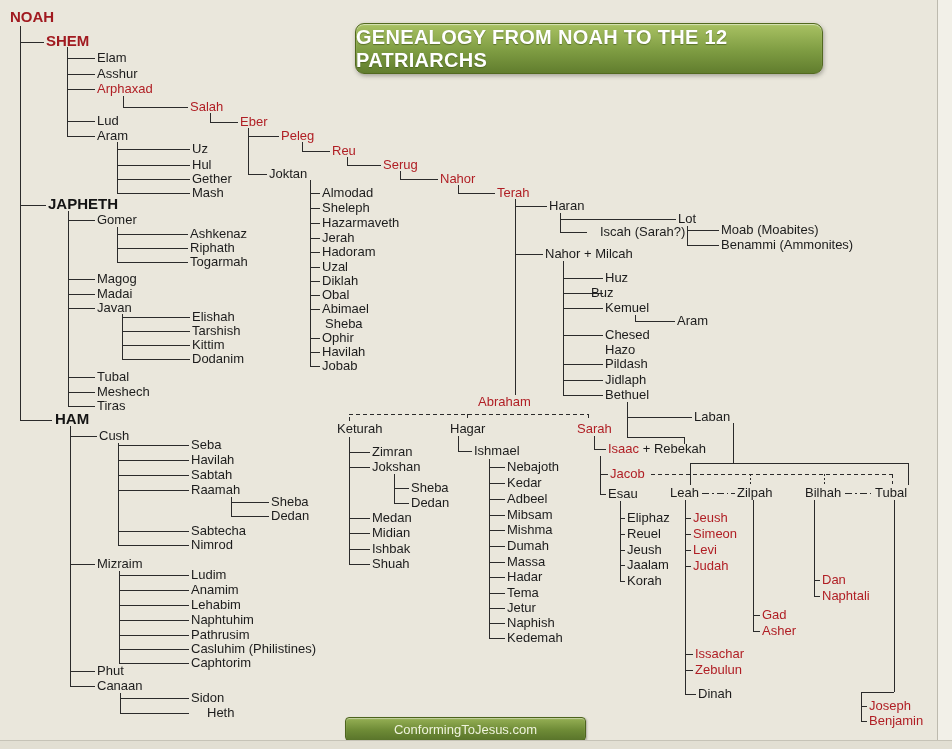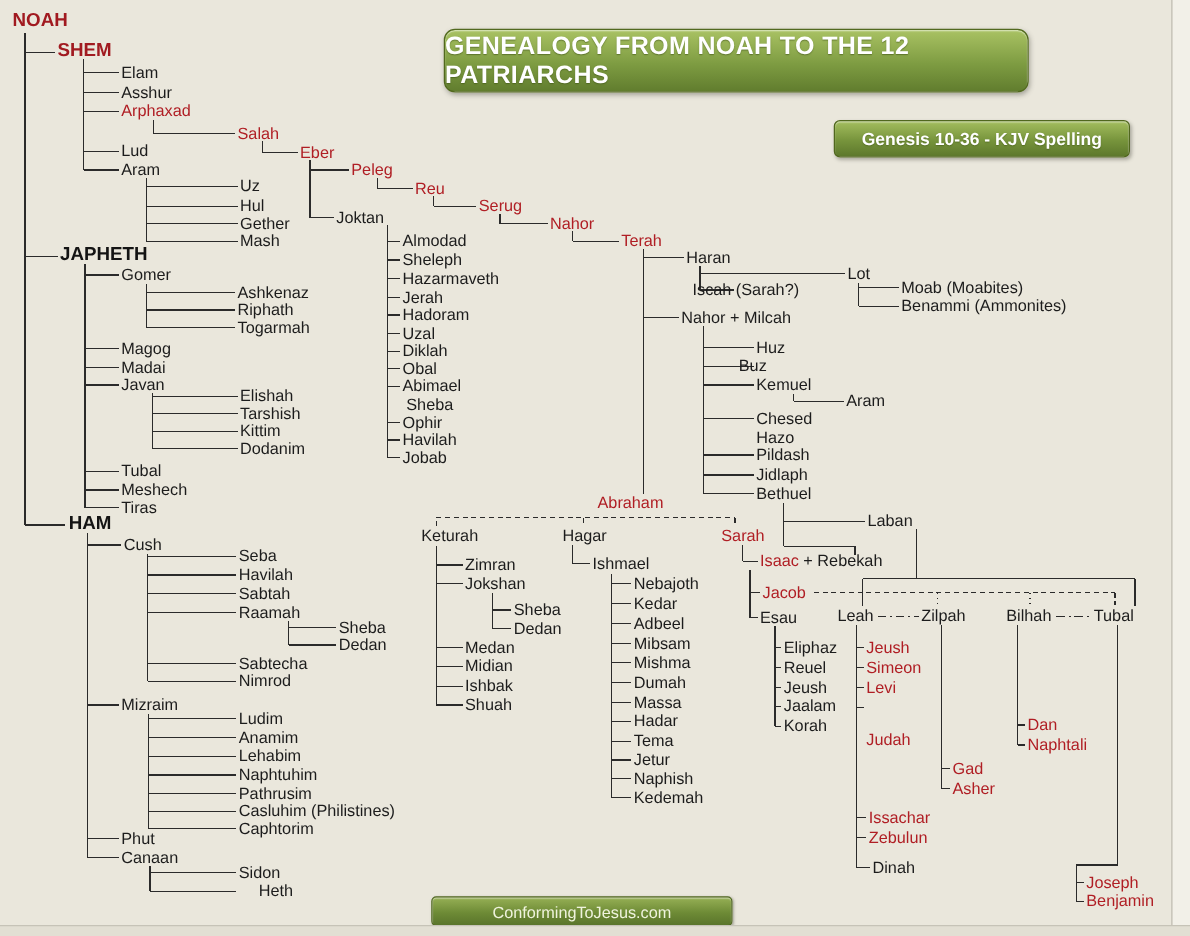--- a/index.html
+++ b/index.html
@@ -238,21 +238,21 @@
       <div class="n" style="left: 322px; top: 186px;">Almodad</div>
       <div class="n r" style="left: 497px; top: 186px;">Terah</div>
       <div class="n bb" style="left: 48px; top: 196px;">JAPHETH</div>
       <div class="n" style="left: 322px; top: 201px;">Sheleph</div>
       <div class="n" style="left: 549px; top: 199px;">Haran</div>
       <div class="n" style="left: 97px; top: 213px;">Gomer</div>
       <div class="n" style="left: 322px; top: 216px;">Hazarmaveth</div>
       <div class="n" style="left: 678px; top: 212px;">Lot</div>
       <div class="n" style="left: 190px; top: 227px;">Ashkenaz</div>
       <div class="n" style="left: 322px; top: 231px;">Jerah</div>
-      <div class="n" style="left: 554px; top: 225px;">Iscah (Sarah?)</div>
+      <div class="n" style="left: 600px; top: 225px;">Iscah (Sarah?)</div>
       <div class="n" style="left: 721px; top: 223px;">Moab (Moabites)</div>
       <div class="n" style="left: 190px; top: 241px;">Riphath</div>
       <div class="n" style="left: 322px; top: 245px;">Hadoram</div>
       <div class="n" style="left: 721px; top: 238px;">Benammi (Ammonites)</div>
       <div class="n" style="left: 190px; top: 255px;">Togarmah</div>
       <div class="n" style="left: 322px; top: 260px;">Uzal</div>
       <div class="n" style="left: 545px; top: 247px;">Nahor + Milcah</div>
       <div class="n" style="left: 97px; top: 272px;">Magog</div>
       <div class="n" style="left: 322px; top: 274px;">Diklah</div>
       <div class="n" style="left: 605px; top: 271px;">Huz</div>
@@ -318,21 +318,21 @@
       <div class="n r" style="left: 693px; top: 527px;">Simeon</div>
       <div class="n" style="left: 191px; top: 538px;">Nimrod</div>
       <div class="n" style="left: 507px; top: 539px;">Dumah</div>
       <div class="n" style="left: 372px; top: 542px;">Ishbak</div>
       <div class="n" style="left: 627px; top: 543px;">Jeush</div>
       <div class="n r" style="left: 693px; top: 543px;">Levi</div>
       <div class="n" style="left: 97px; top: 557px;">Mizraim</div>
       <div class="n" style="left: 507px; top: 555px;">Massa</div>
       <div class="n" style="left: 372px; top: 557px;">Shuah</div>
       <div class="n" style="left: 627px; top: 558px;">Jaalam</div>
-      <div class="n r" style="left: 693px; top: 585px; text-align: right;">Judah</div>
+      <div class="n r" style="left: 693px; top: 559px; text-align: right;">Judah</div>
       <div class="n" style="left: 191px; top: 568px;">Ludim</div>
       <div class="n" style="left: 507px; top: 570px;">Hadar</div>
       <div class="n" style="left: 627px; top: 574px;">Korah</div>
       <div class="n r" style="left: 822px; top: 573px;">Dan</div>
       <div class="n" style="left: 191px; top: 583px;">Anamim</div>
       <div class="n" style="left: 507px; top: 586px;">Tema</div>
       <div class="n r" style="left: 822px; top: 589px;">Naphtali</div>
       <div class="n" style="left: 191px; top: 598px;">Lehabim</div>
       <div class="n" style="left: 507px; top: 601px;">Jetur</div>
       <div class="n r" style="left: 762px; top: 608px;">Gad</div>
@@ -350,22 +350,19 @@
       <div class="n" style="left: 698px; top: 687px;">Dinah</div>
       <div class="n" style="left: 191px; top: 691px;">Sidon</div>
       <div class="n r" style="left: 869px; top: 699px;">Joseph</div>
       <div class="n" style="left: 191px; top: 706px; margin-left: 16px;">Heth</div>
       <div class="n r" style="left: 869px; top: 714px;">Benjamin</div>
     </div>
 
   <div class="banner">
     <span>GENEALOGY FROM NOAH TO THE 12 PATRIARCHS</span>
   </div>
-  <div class="badge">
-    <span>Genesis 10-36 - KJV Spelling</span>
-  </div>
   <div class="footerbar">
     <span>ConformingToJesus.com</span>
   </div>
 
   <div class="edge-right"></div>
   <div class="edge-bottom"></div>
 </div>
 
 </body></html>

